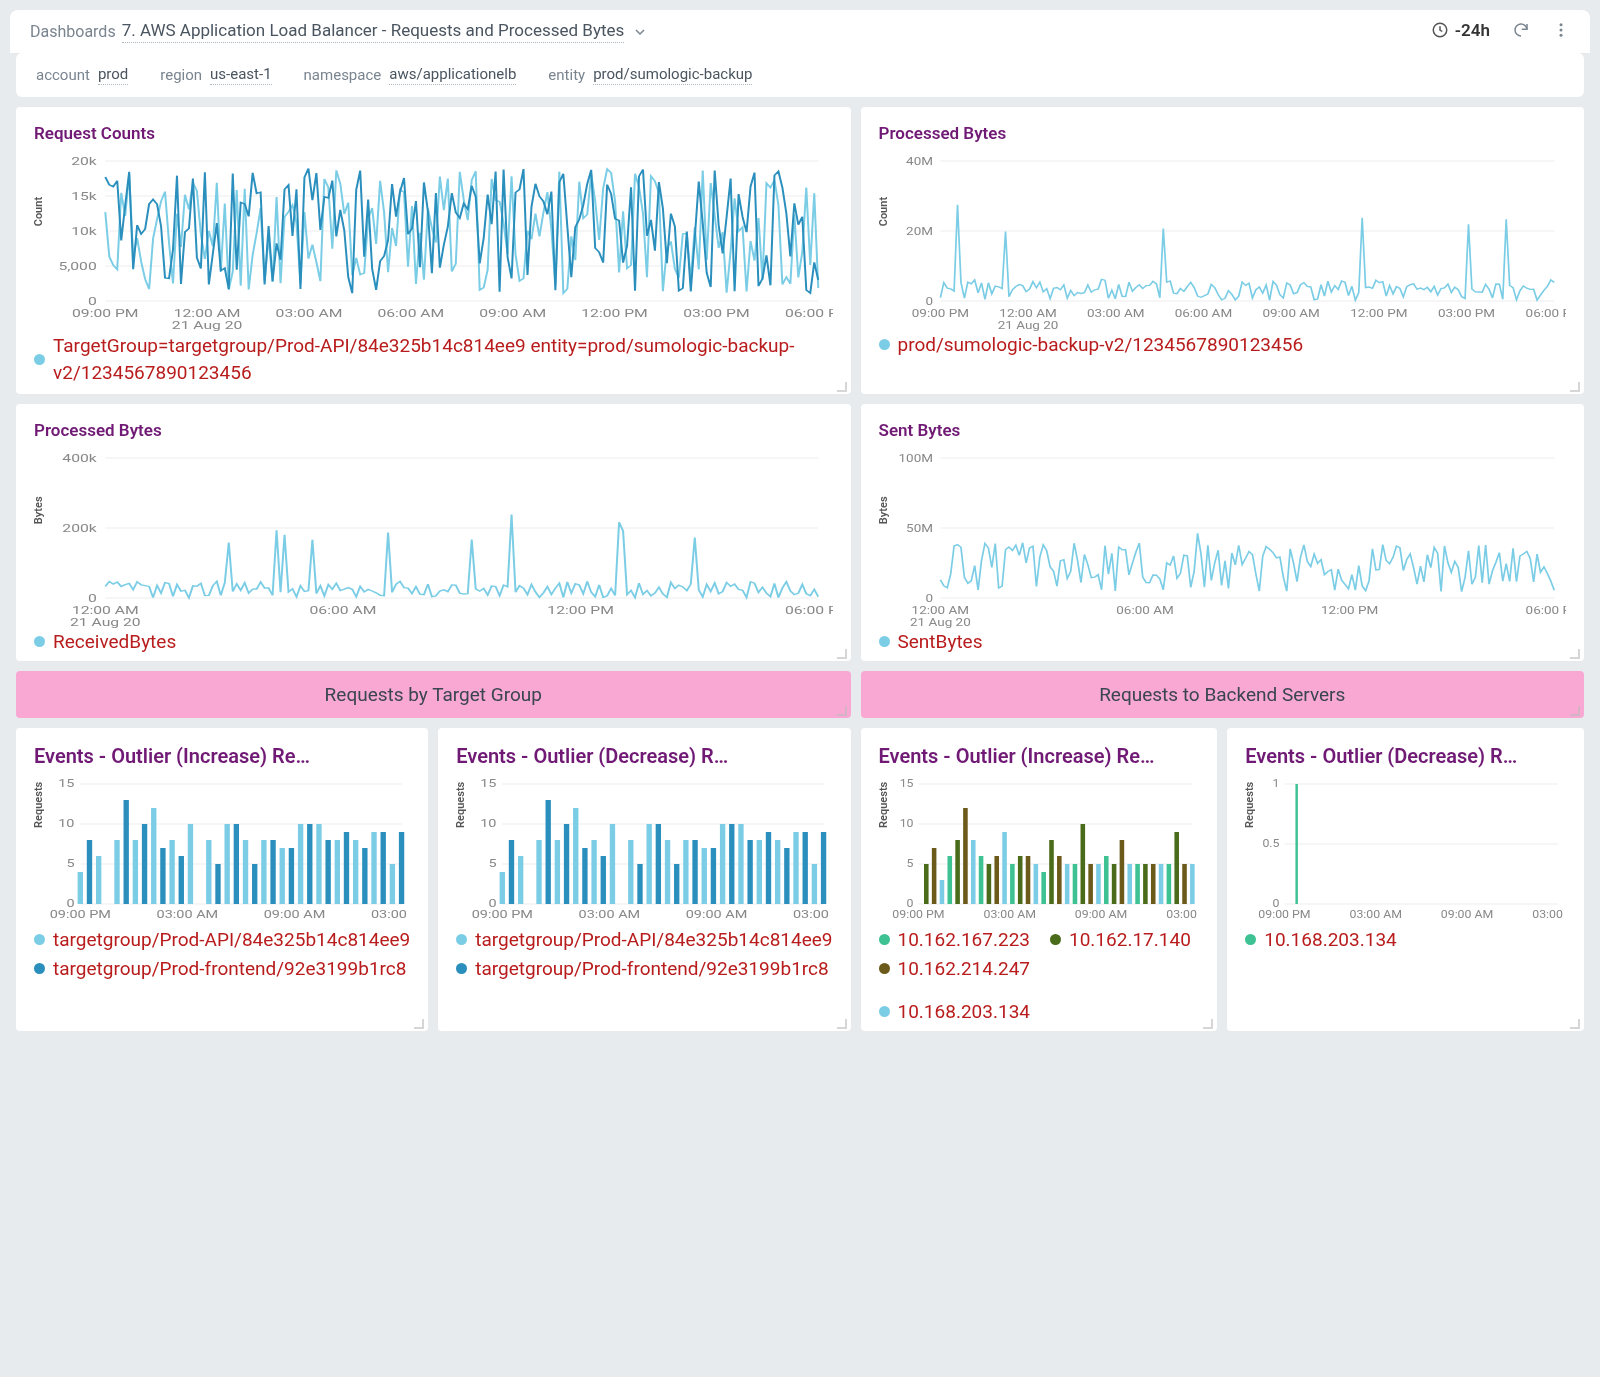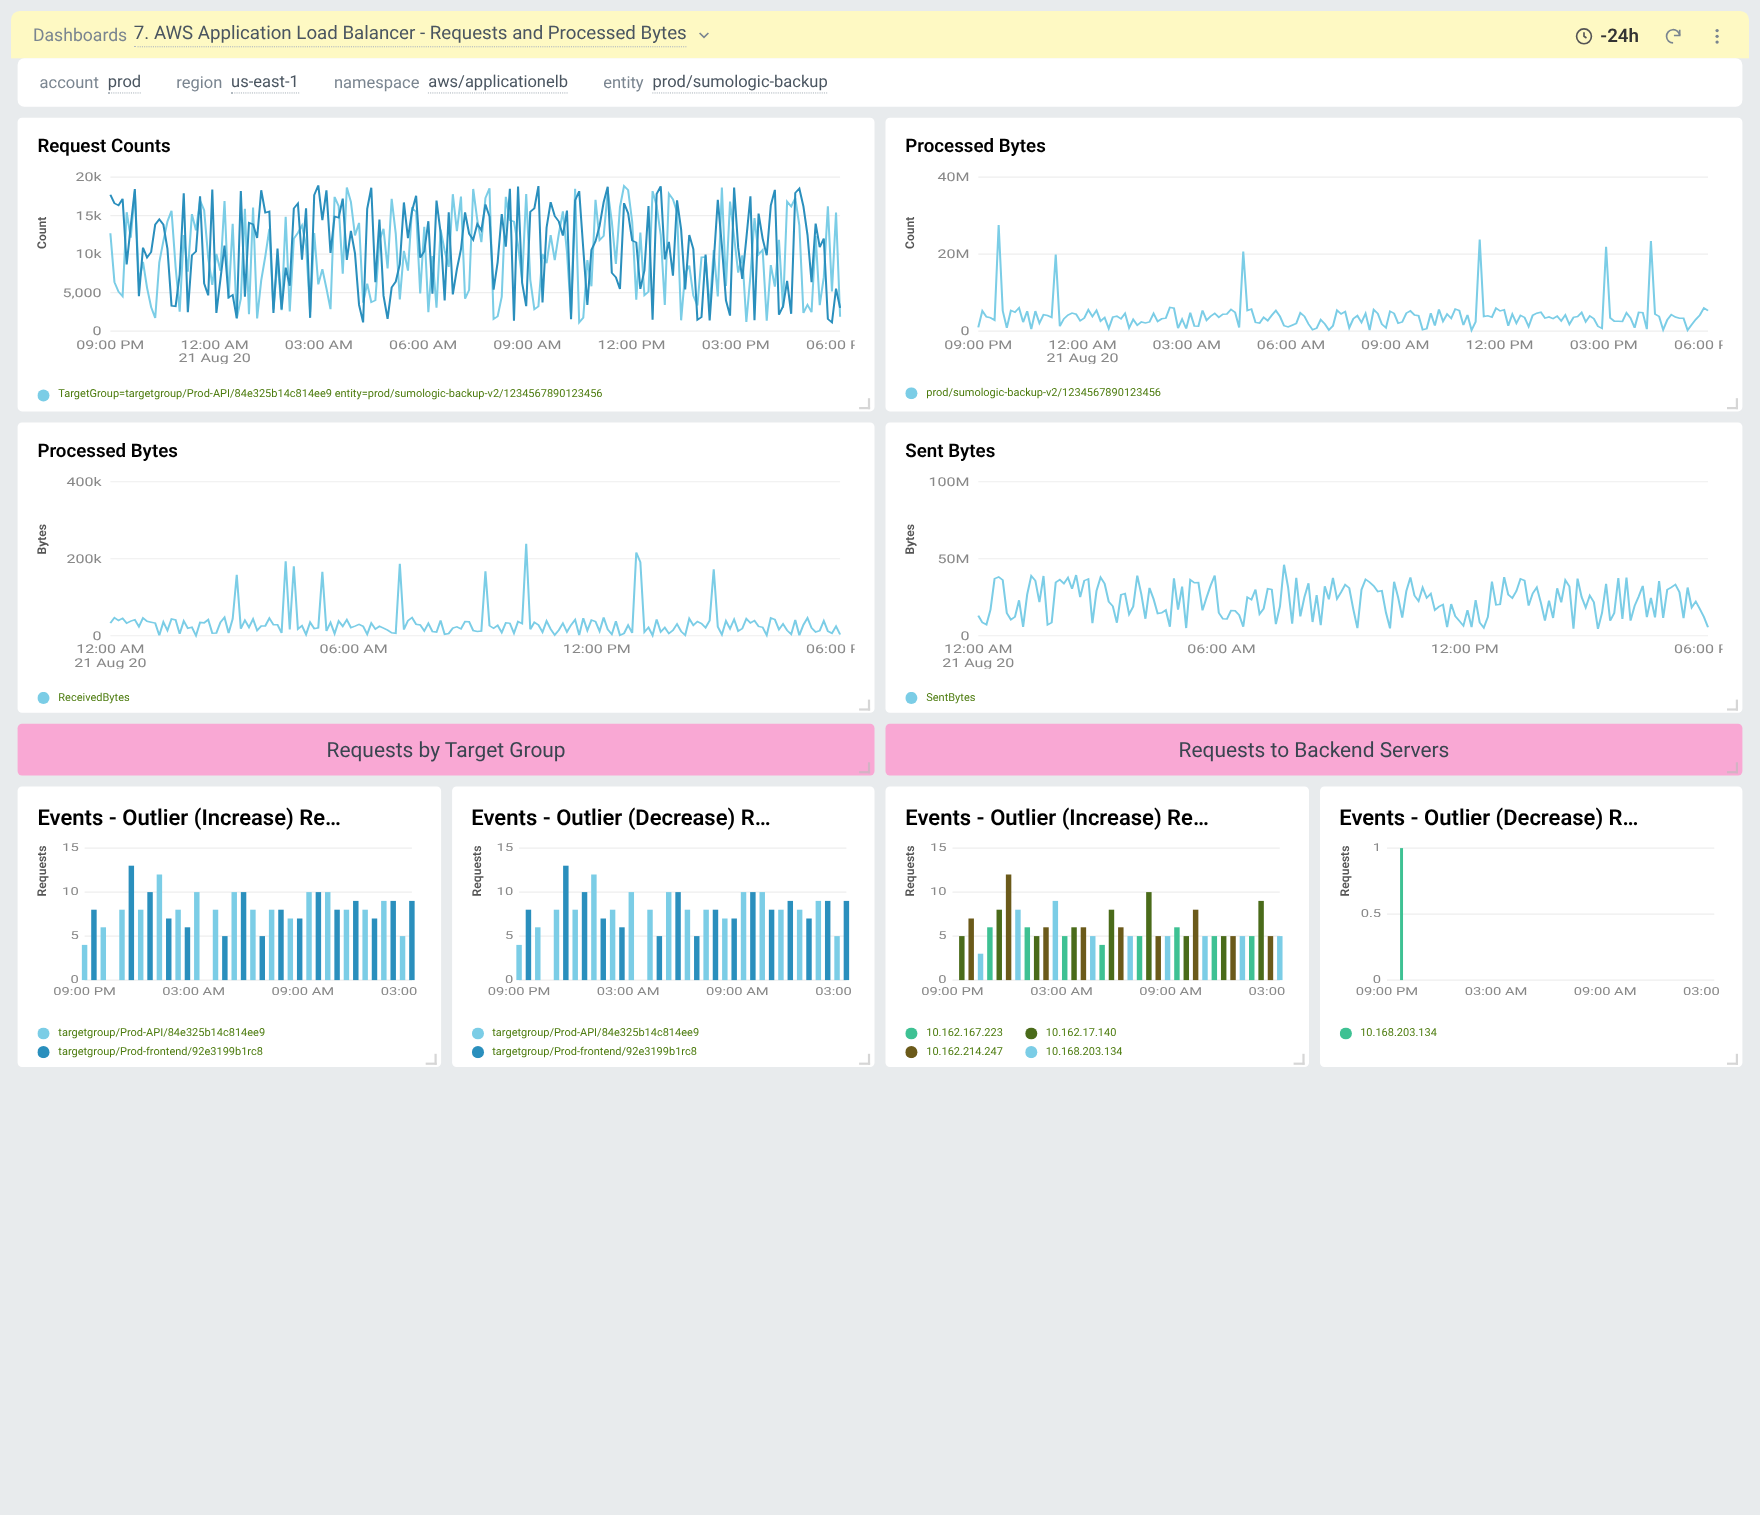--- a/index.html
+++ b/index.html
@@ -1,36 +1,36 @@
 <!DOCTYPE html>
 <html><head>
 <meta charset="utf-8">
 <style>
 *{box-sizing:border-box;margin:0;padding:0}
 body{font-family:-apple-system,BlinkMacSystemFont,"Segoe UI",Roboto,sans-serif;background:#e8ebed;color:#333;font-size:14px;padding:10px}
 .app{background:#e8ebed;border-radius:8px;overflow:hidden}
-.topbar{display:flex;align-items:flex-end;padding:10px 20px;background:#fef9c3}
+.topbar{display:flex;align-items:flex-start;padding:10px 20px;background:#ffffff}
 .breadcrumb{display:flex;align-items:center;gap:6px;flex:1}
 .bc-label{color:#7a8590;font-size:16px}
 .bc-title{color:#4a5560;font-size:17px;border-bottom:1px dotted #b0b8bf;padding-bottom:2px}
 .bc-chevron{color:#7a8590;margin-left:4px}
 .topbar-right{display:flex;align-items:center;gap:22px}
 .time-badge{display:flex;align-items:center;gap:6px;font-weight:600;color:#333;font-size:17px}
 .icon-btn{color:#7a8590;cursor:pointer;display:flex;align-items:center}
 .filterbar{display:flex;align-items:center;gap:32px;padding:12px 20px;background:#ffffff;border-radius:6px;margin:0 6px 10px 6px}
 .filter{display:flex;align-items:center;gap:8px}
 .filter-label{color:#7a8590;font-size:15px}
 .filter-value{color:#4a5560;font-size:15px;border-bottom:1px dotted #b0b8bf;padding-bottom:1px}
 .grid{display:grid;grid-template-columns:1fr 1fr;gap:10px;padding:0 6px}
 .panel{background:#fff;border-radius:4px;padding:16px 18px 8px 18px;position:relative}
-.panel-title{font-weight:600;color:#000000;font-size:17px;margin-bottom:8px}
+.panel-title{font-weight:600;color:#701a75;font-size:17px;margin-bottom:8px}
 .chart-wrap{position:relative}
 .ylabel{position:absolute;left:-2px;top:50%;transform:rotate(-90deg) translateX(50%);transform-origin:left top;font-size:11px;font-weight:600;color:#555;white-space:nowrap}
 svg{display:block}
-.legend{display:flex;flex-direction:column;gap:6px;margin-top:21px;font-size:10px;color:#4d7c0f}
+.legend{display:flex;flex-direction:column;gap:6px;margin-top:2px;font-size:19px;color:#b91c1c}
 .legend-row{display:flex;gap:20px;flex-wrap:wrap}
 .legend-item{display:flex;align-items:center;gap:8px;white-space:nowrap;overflow:hidden;text-overflow:ellipsis}
 .dot{width:11px;height:11px;border-radius:50%;flex-shrink:0}
 .resize{position:absolute;right:4px;bottom:2px;width:10px;height:10px;border-right:2px solid #bbb;border-bottom:2px solid #bbb;opacity:.6}
 .section-header{background:#f9a8d4;border-radius:4px;padding:12px;text-align:center;font-size:19px;color:#3a4550;position:relative}
 .grid2-inner{display:grid;grid-template-columns:1fr 1fr;gap:10px}
 .panel-sm .panel-title{font-size:20px;white-space:nowrap;overflow:hidden;text-overflow:ellipsis}
 .axis-text{font-size:11px;fill:#888}
 .axis-text-sm{font-size:10px;fill:#888}
 .grid-line{stroke:#eee;stroke-width:1}

